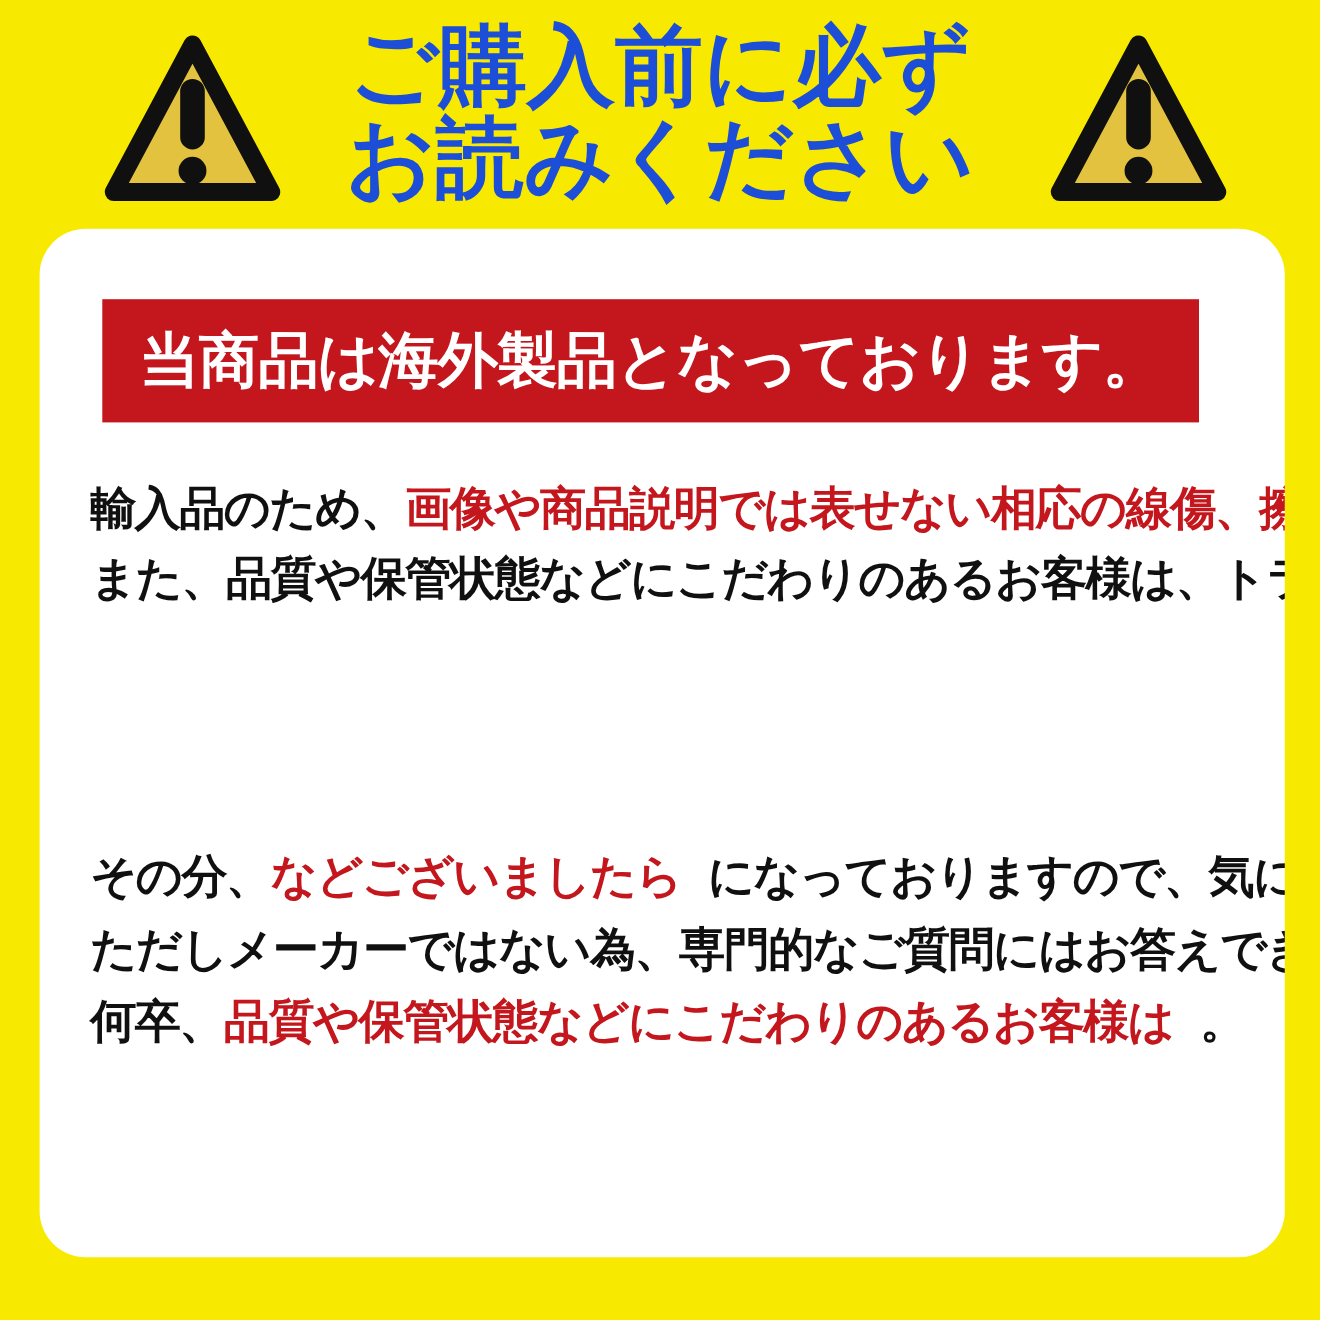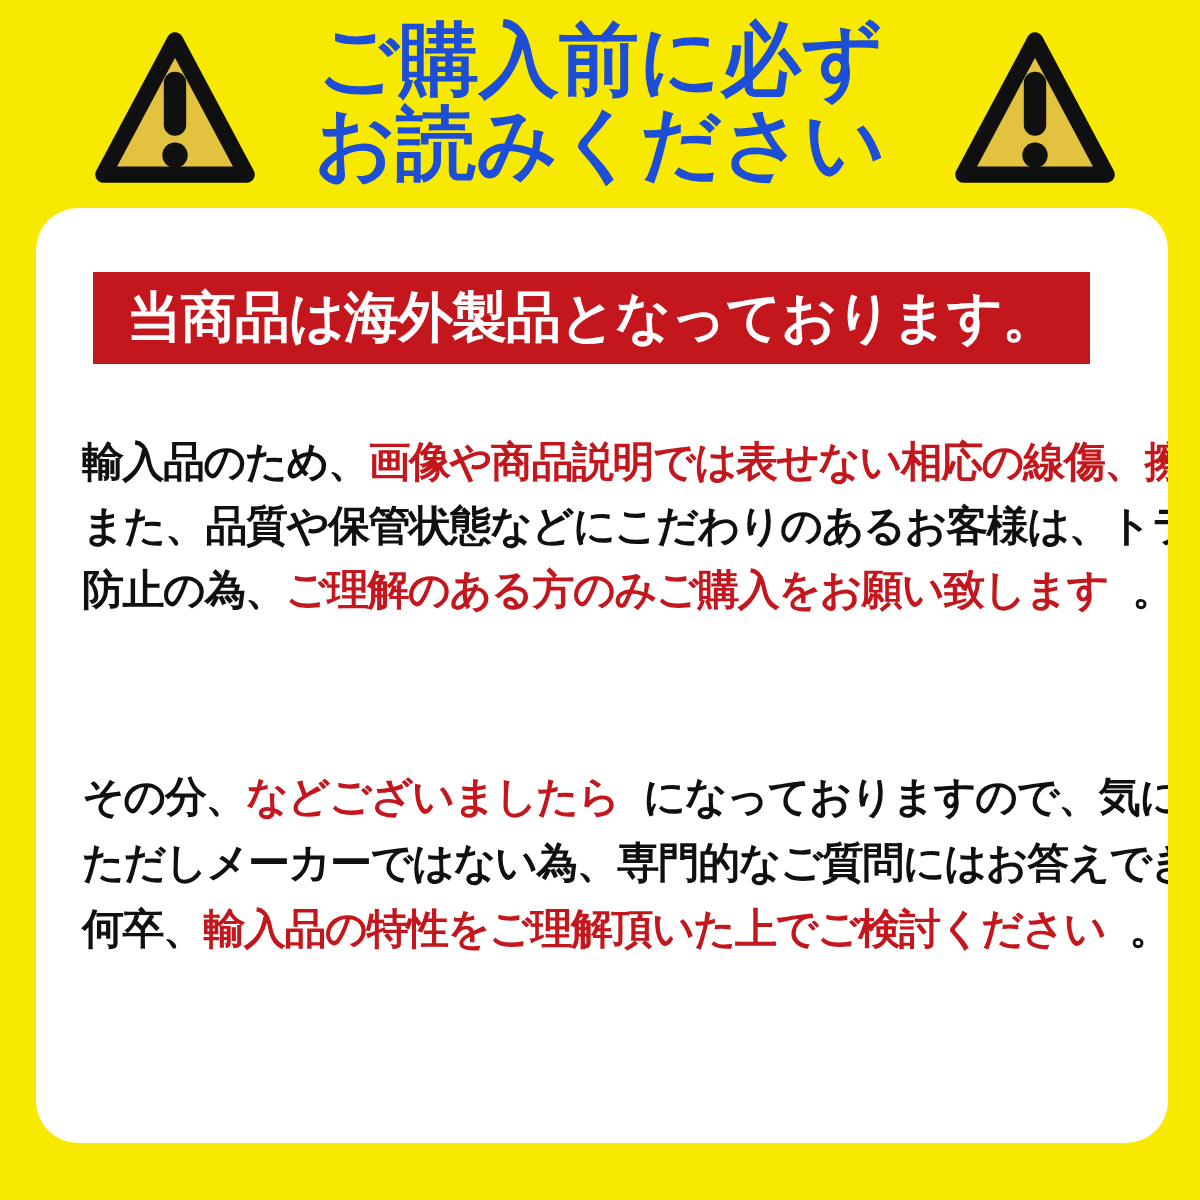--- a/index.html
+++ b/index.html
@@ -47,21 +47,21 @@
     height: 935px;
     background: #ffffff;
     border-radius: 42px;
     overflow: hidden;
   }
   .alert-banner {
     position: absolute;
     left: 57px;
     top: 64px;
     width: 997px;
-    height: 92px;
+    height: 112px;
     background: #c4161d;
     display: flex;
     align-items: center;
     justify-content: center;
   }
   .alert-banner .banner-text {
     color: #ffffff;
     font-weight: 900;
     font-size: 55px;
     letter-spacing: -1px;
@@ -106,23 +106,22 @@
 
   <div class="panel">
 
     <div class="alert-banner">
       <span class="banner-text">当商品は海外製品となっております。</span>
     </div>
 
     <div class="text-block block-1">
       <div class="notice-line"><span class="seg-black">輸入品のため、</span><span class="seg-red">画像や商品説明では表せない相応の線傷、擦傷、</span></div>
       <div class="notice-line"><span class="seg-black">また、品質や保管状態などにこだわりのあるお客様は、トラブル</span></div>
-      <div class="notice-line"><span class="seg-black">防止の為、</span><span class="seg-red">ご理解のある方のみご購入をお願い致します</span><span class="seg-black">。</span></div>
     </div>
 
     <div class="text-block block-2">
       <div class="notice-line"><span class="seg-black">その分、</span><span class="seg-red">などございましたら</span><span class="seg-black">になっておりますので、気になる点</span></div>
       <div class="notice-line"><span class="seg-black">ただしメーカーではない為、専門的なご質問にはお答えできかね</span></div>
-      <div class="notice-line"><span class="seg-black">何卒、</span><span class="seg-red">輸入品の特性をご理解頂いた上でご検討ください</span><span class="seg-black">。</span></div>
+      <div class="notice-line"><span class="seg-black">何卒、</span><span class="seg-red">品質や保管状態などにこだわりのあるお客様は</span><span class="seg-black">。</span></div>
     </div>
 
   </div>
 </div>
 
 </body></html>

